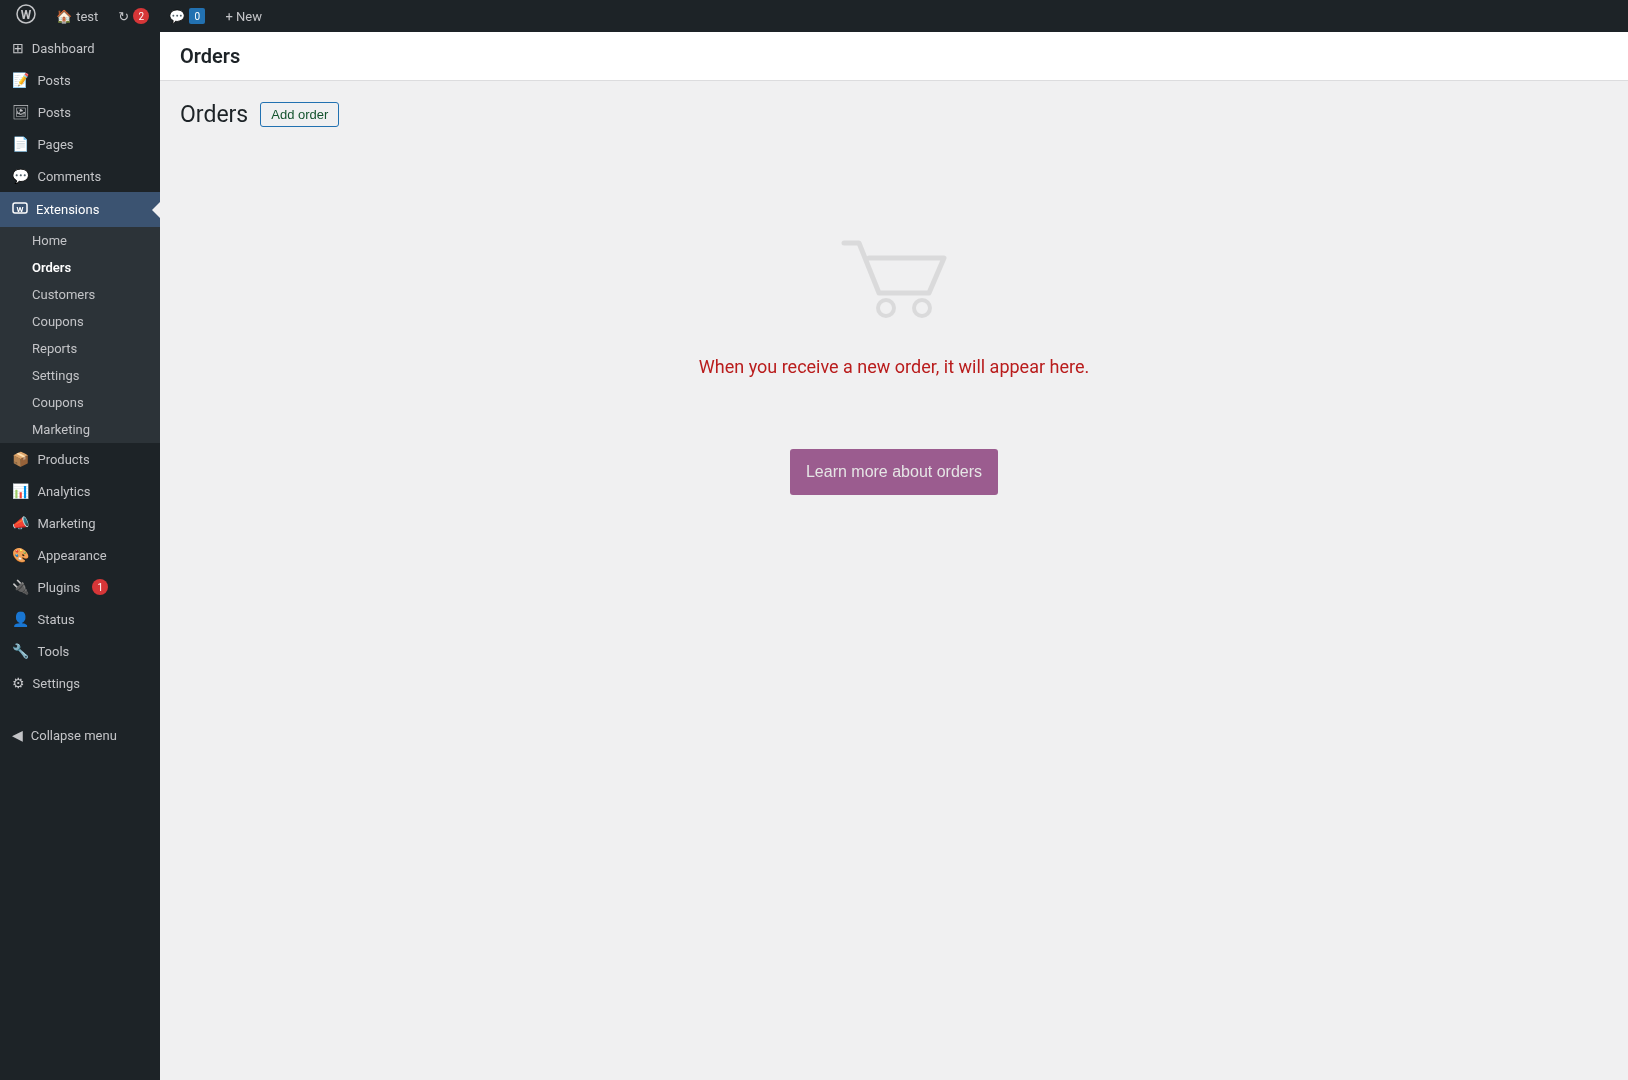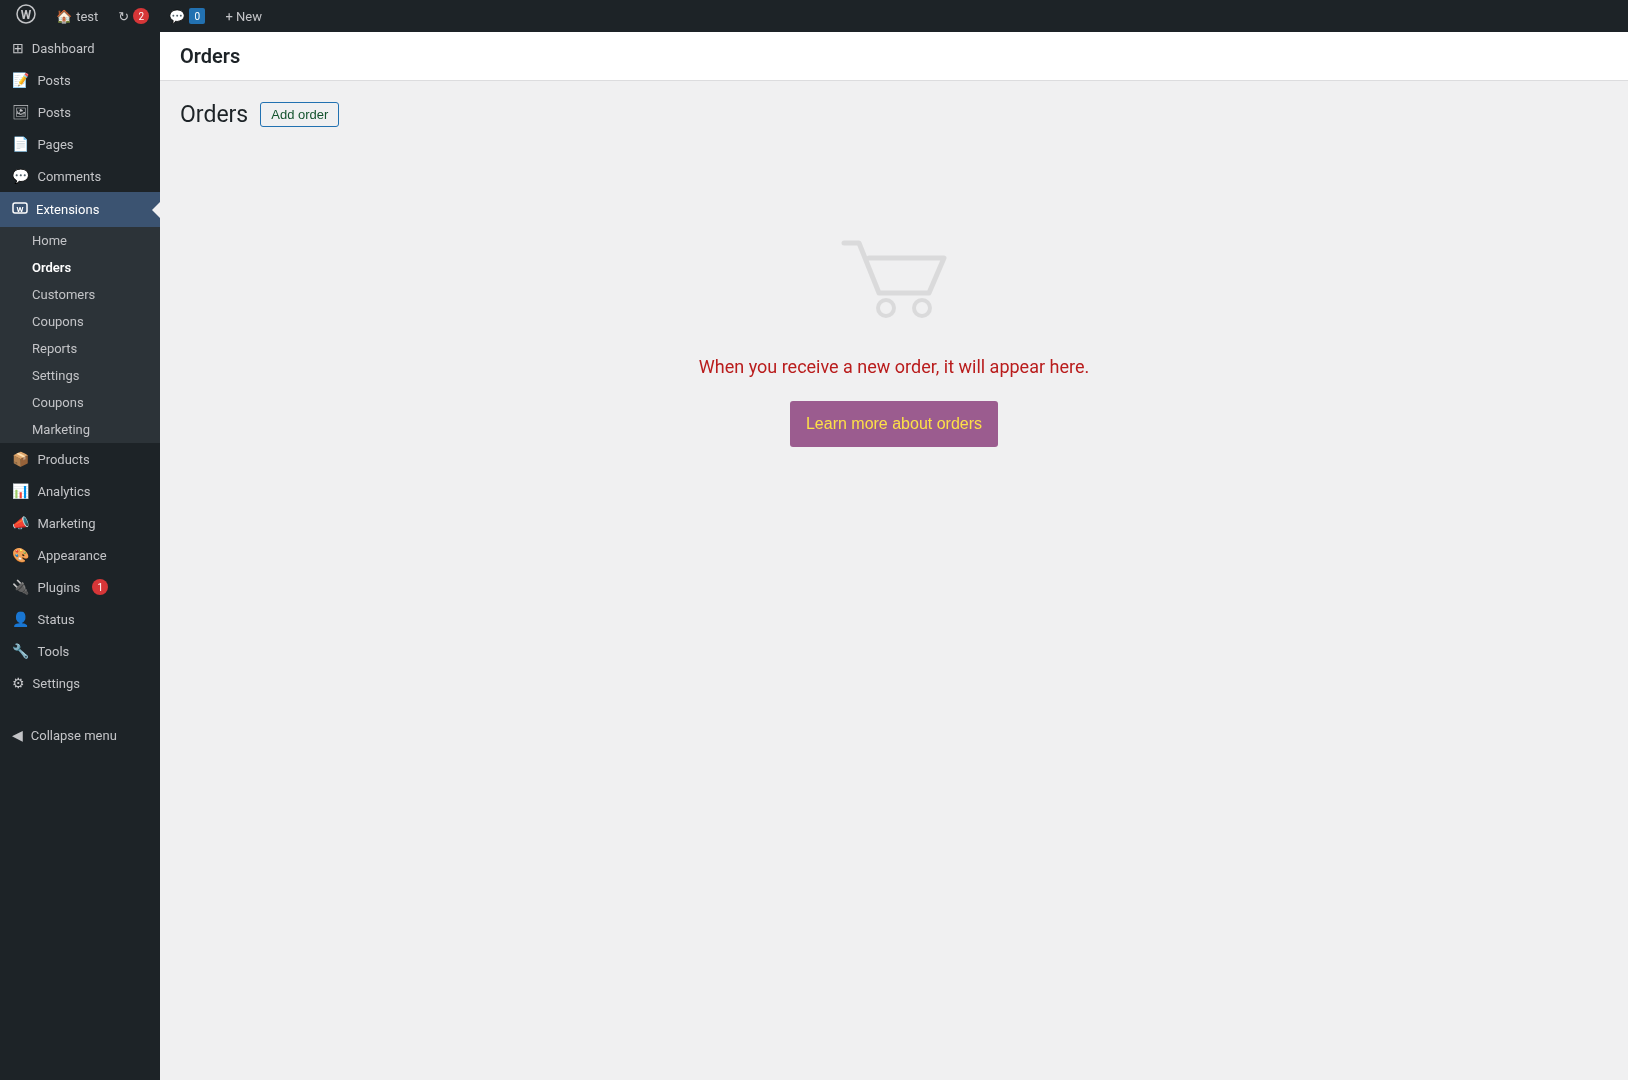--- a/index.html
+++ b/index.html
@@ -165,27 +165,28 @@
 
     .empty-state-text {
       font-size: 18px;
       color: #b91c1c;
       margin-bottom: 24px;
       font-weight: 400;
     }
 
     .learn-more-btn {
       background: #9b5c8f;
-      color: #fde047;
+      color: #e5e5e5;
       border: none;
       padding: 14px 16px;
       font-size: 16px;
       border-radius: 3px;
       cursor: pointer;
       font-weight: 400;
+      margin-top: 48px;
     }
 
     
     .woo-active-arrow {
       position: absolute;
       right: 0;
       top: 50%;
       transform: translateY(-50%);
       width: 0;
       height: 0;

